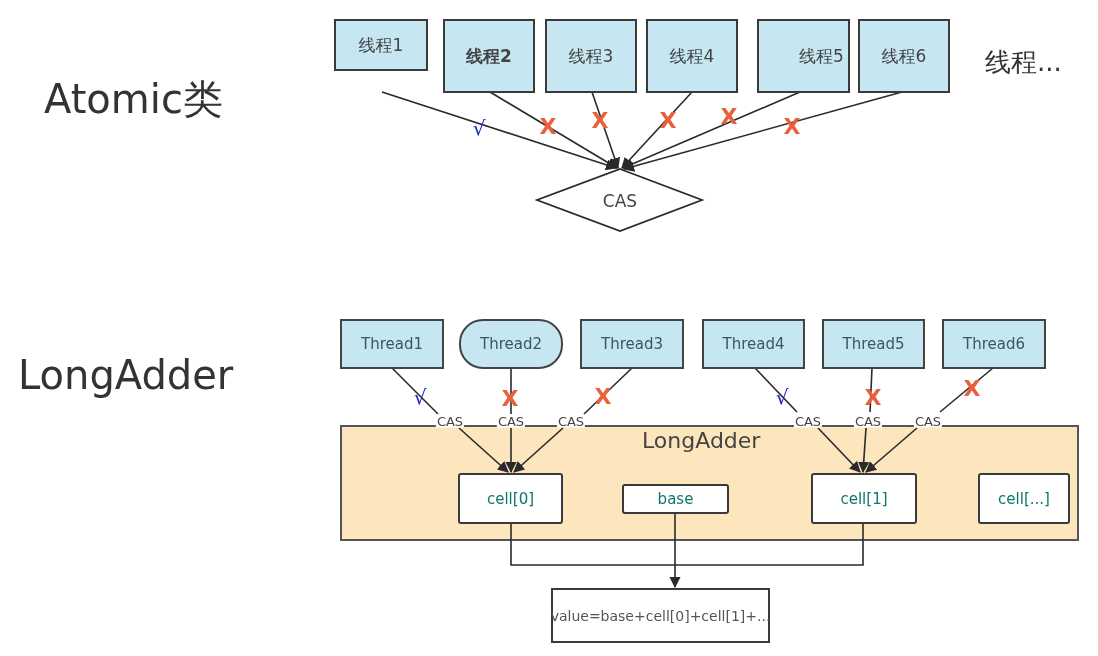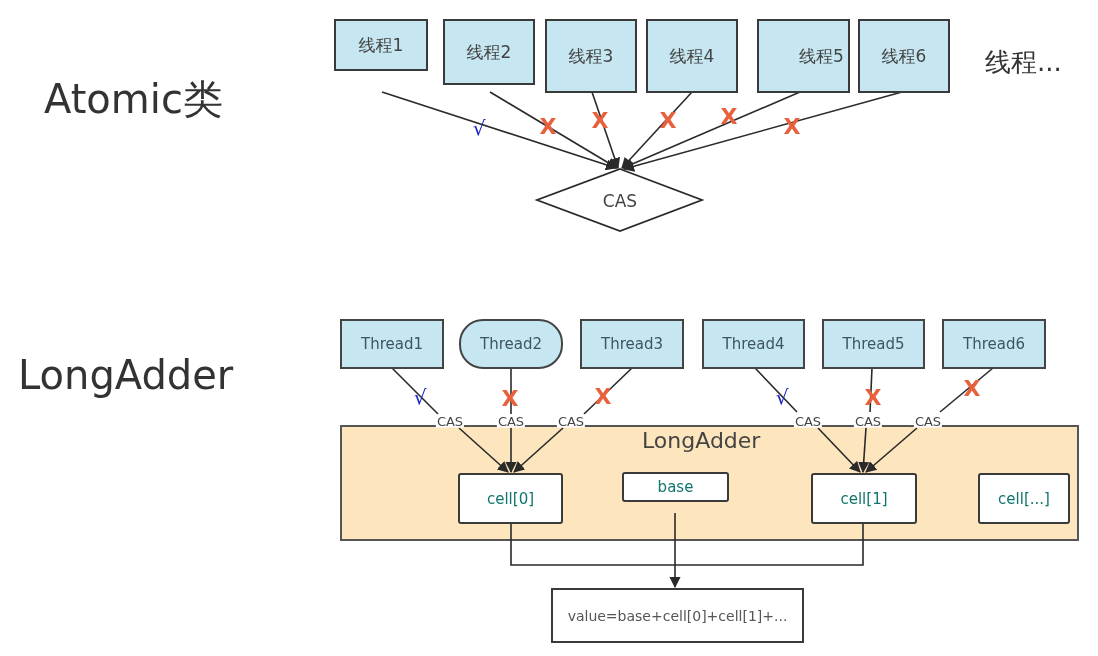--- a/index.html
+++ b/index.html
@@ -77,21 +77,21 @@
     <line x1="675" y1="513" x2="675" y2="587" marker-end="url(#arrow2)"></line>
   </g>
 </svg>
 
 <div class="section-title" style="left:44px; top:72px;">Atomic类</div>
 <div class="section-title" style="left:18px; top:352px;">LongAdder</div>
 
 <div class="box thread-cn" style="left:334px; top:19px; width:94px; height:52px;">
     <span>线程1</span>
   </div>
-<div class="box thread-cn" style="left:443px; top:19px; width:92px; height:66px;">
+<div class="box thread-cn" style="left:443px; top:19px; width:92px; height:74px;font-weight:bold;">
     <span>线程2</span>
   </div>
 <div class="box thread-cn" style="left:545px; top:19px; width:92px; height:74px;">
     <span>线程3</span>
   </div>
 <div class="box thread-cn" style="left:646px; top:19px; width:92px; height:74px;">
     <span>线程4</span>
   </div>
 <div class="box thread-cn" style="left:757px; top:19px; width:93px; height:74px;padding-left:36px;">
     <span>线程5</span>
@@ -141,25 +141,25 @@
 <div class="cas-label" style="left:571px; top:421px;">CAS</div>
 <div class="cas-label" style="left:808px; top:421px;">CAS</div>
 <div class="cas-label" style="left:868px; top:421px;">CAS</div>
 <div class="cas-label" style="left:928px; top:421px;">CAS</div>
 
 <div class="container-title" style="left:642px; top:428px;">LongAdder</div>
 
 <div class="box cell" style="left:458px; top:473px; width:105px; height:51px;">
     <span>cell[0]</span>
   </div>
-<div class="box cell" style="left:622px; top:472px; width:107px; height:30px;">
+<div class="box cell" style="left:622px; top:484px; width:107px; height:30px;">
     <span>base</span>
   </div>
 <div class="box cell" style="left:811px; top:473px; width:106px; height:51px;">
     <span>cell[1]</span>
   </div>
 <div class="box cell" style="left:970px; top:473px; width:92px; height:51px;margin-left:8px;">
     <span>cell[...]</span>
   </div>
 
-<div class="box value" style="left:551px; top:588px; width:253px; height:55px;">
+<div class="box value" style="left:551px; top:588px; width:219px; height:55px;">
     <span>value=base+cell[0]+cell[1]+...</span>
   </div>
 
 </body></html>

